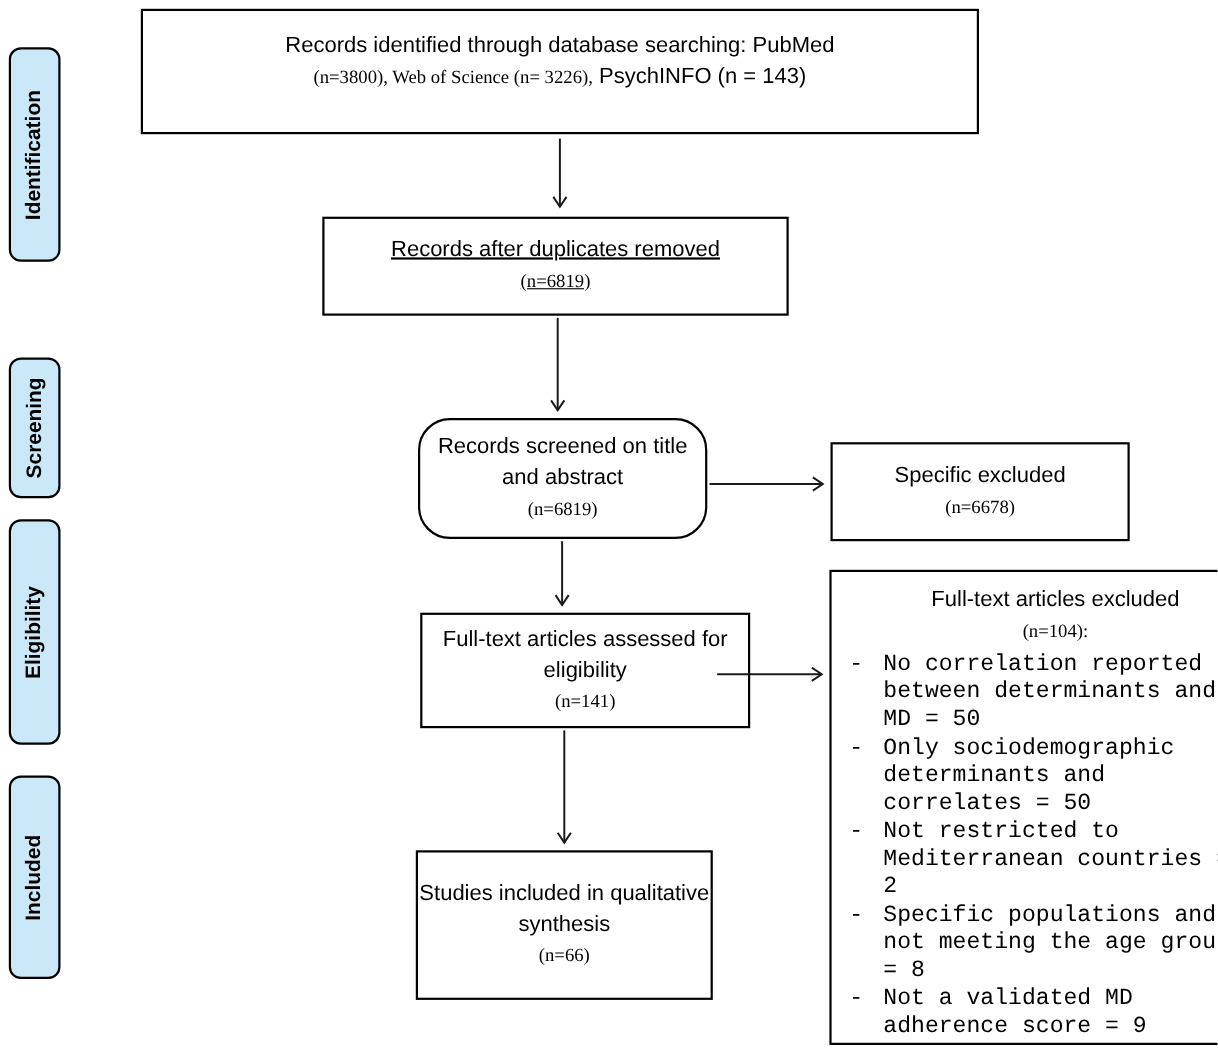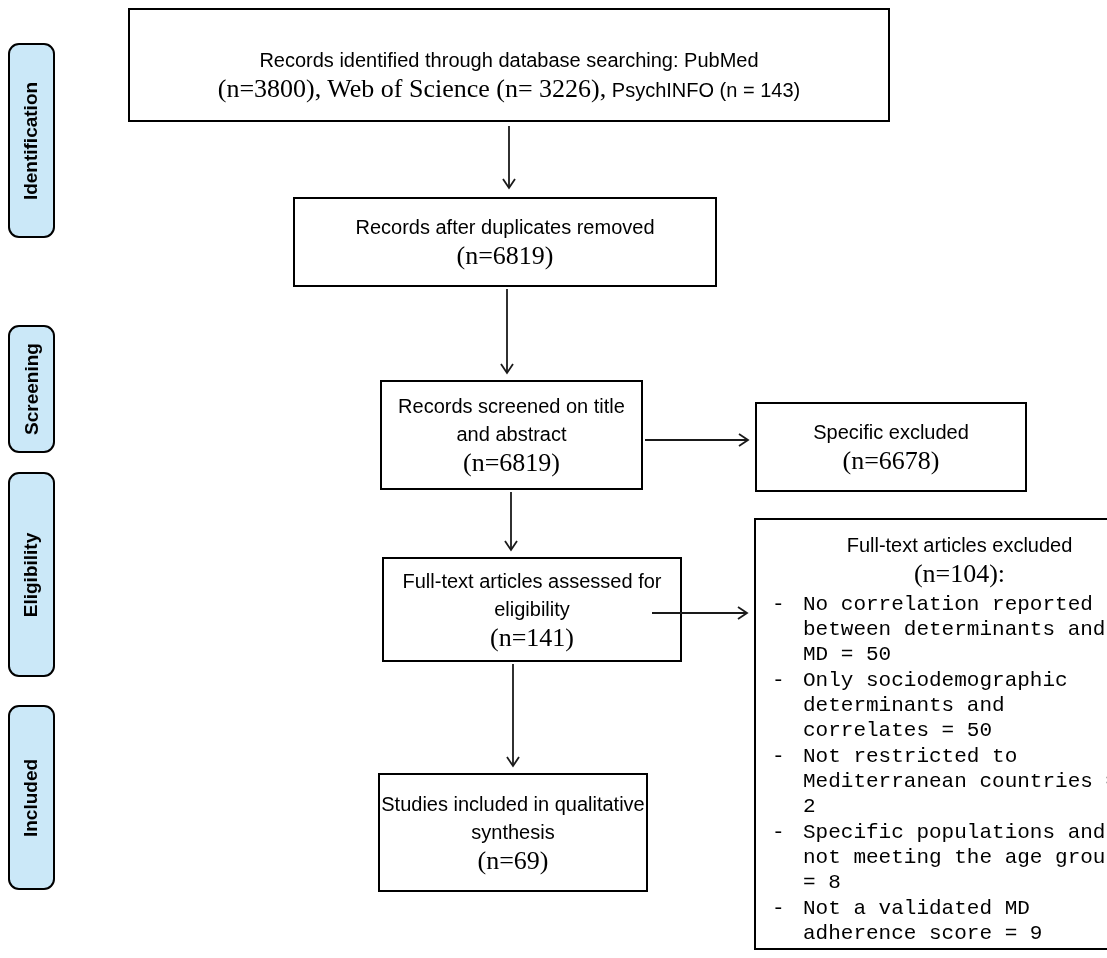--- a/index.html
+++ b/index.html
@@ -50,33 +50,33 @@
     display: flex;
     flex-direction: column;
     align-items: center;
     justify-content: center;
     text-align: center;
     font-size: 20px;
     line-height: 28px;
   }
   .serif {
     font-family: "Liberation Serif", serif;
-    font-size: 26px;
+    font-size: 17px;
     line-height: 30px;
   }
   .box-identified {
     left: 128px; top: 8px; width: 762px; height: 114px;
     justify-content: flex-start;
-    padding-top: 36px;
+    padding-top: 17px;
   }
-  .box-duplicates { left: 293px; top: 197px; width: 424px; height: 90px; }
-  .box-screened   { left: 380px; top: 380px; width: 263px; height: 110px; }
+  .box-duplicates { left: 293px; top: 197px; width: 424px; height: 90px; text-decoration: underline; }
+  .box-screened   { left: 380px; top: 380px; width: 263px; height: 110px; border-radius: 29px; }
   .box-excluded   { left: 755px; top: 402px; width: 272px; height: 90px; }
   .box-fulltext   { left: 382px; top: 557px; width: 300px; height: 105px; }
-  .box-included   { left: 378px; top: 773px; width: 270px; height: 119px; }
+  .box-included   { left: 378px; top: 773px; width: 270px; height: 136px; }
 
   .box-ft-excluded {
     left: 754px; top: 518px; width: 411px; height: 432px;
     justify-content: center;
     padding-top: 10px;
   }
   .box-ft-excluded .reasons {
     font-family: Liberation Mono, monospace;
     font-size: 21px;
     line-height: 25px;
@@ -158,21 +158,21 @@
       <li>No correlation reported between determinants and MD = 50</li>
       <li>Only sociodemographic determinants and correlates = 50</li>
       <li>Not restricted to Mediterranean countries = 2</li>
       <li>Specific populations and not meeting the age group = 8</li>
       <li>Not a validated MD adherence score = 9</li>
     </ul>
   </div>
 
   <div class="fbox box-included">
     <div>Studies included in qualitative synthesis</div>
-    <div class="serif">(n=69)</div>
+    <div class="serif">(n=66)</div>
   </div>
 
   <svg class="arrows" viewBox="0 0 1107 958" xmlns="http://www.w3.org/2000/svg">
     <defs>
       <marker id="vhead" markerWidth="16" markerHeight="16" refX="10" refY="7" orient="auto" markerUnits="userSpaceOnUse">
         <path d="M1,1 L10,7 L1,13" fill="none" stroke="#1a1a1a" stroke-width="1.8"></path>
       </marker>
     </defs>
     <line x1="509" y1="126" x2="509" y2="188" stroke="#1a1a1a" stroke-width="1.8" marker-end="url(#vhead)"></line>
     <line x1="507" y1="289" x2="507" y2="373" stroke="#1a1a1a" stroke-width="1.8" marker-end="url(#vhead)"></line>

